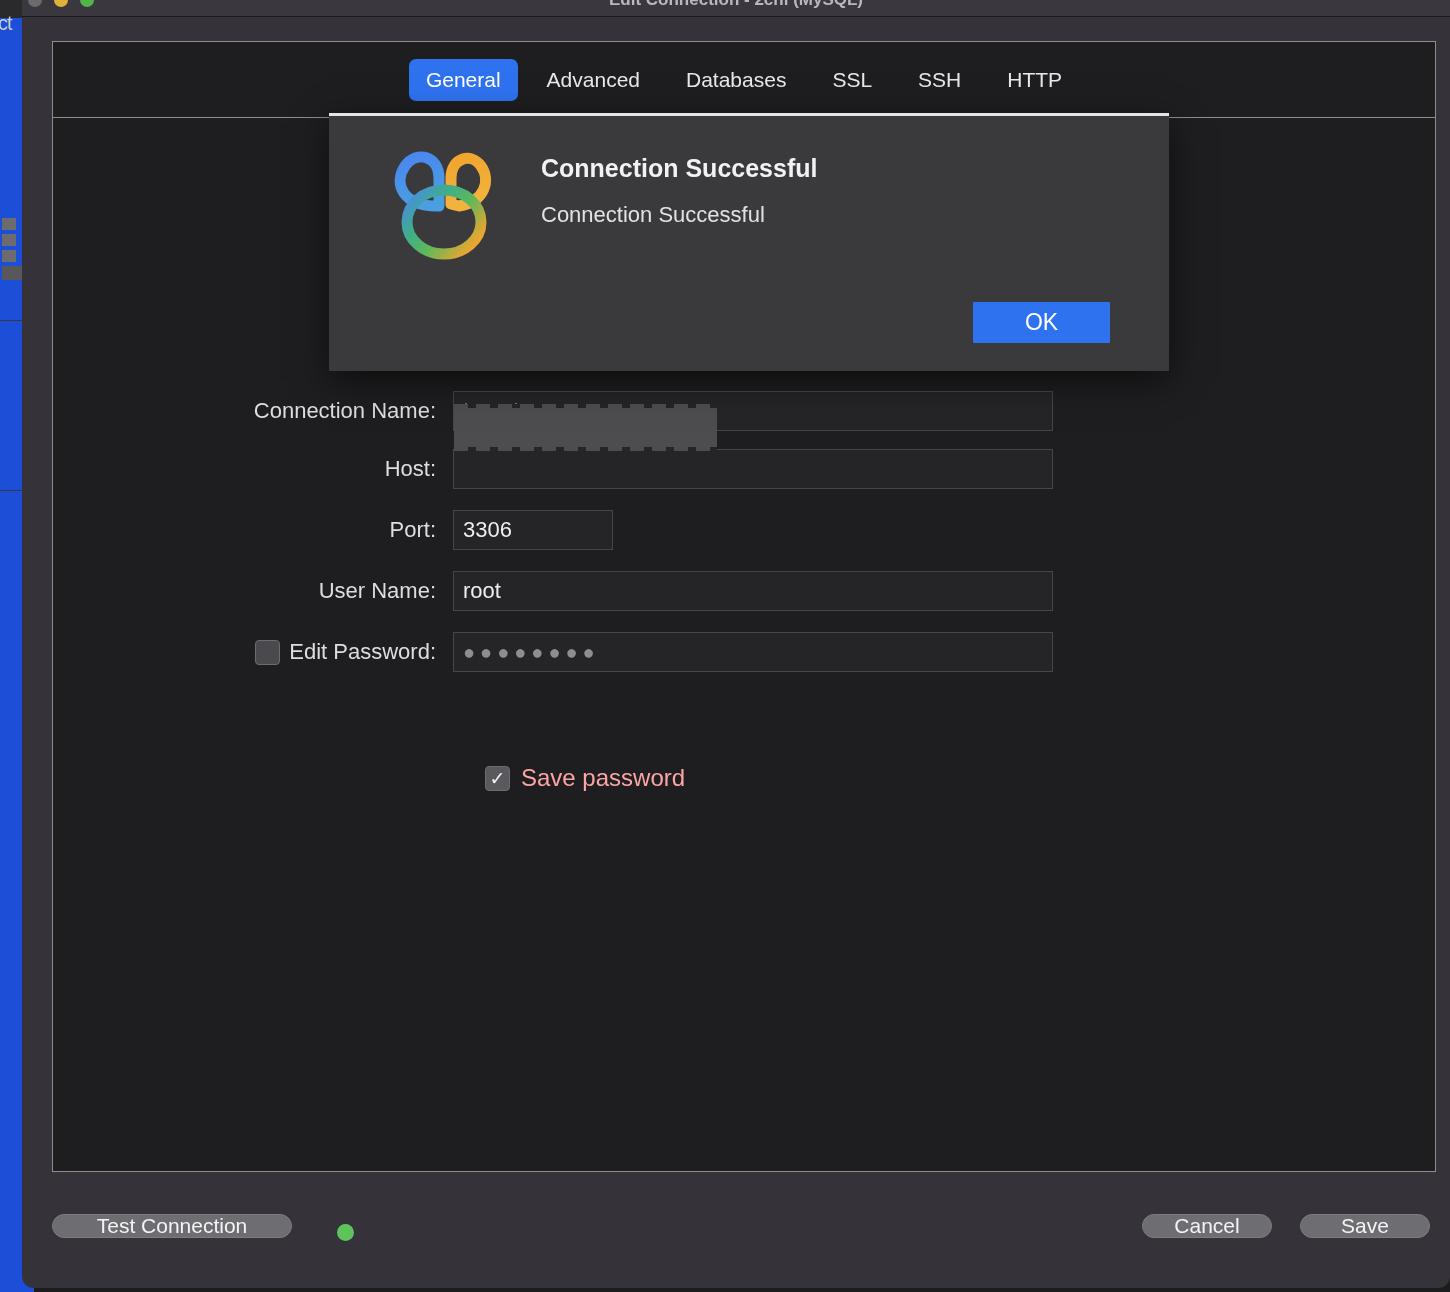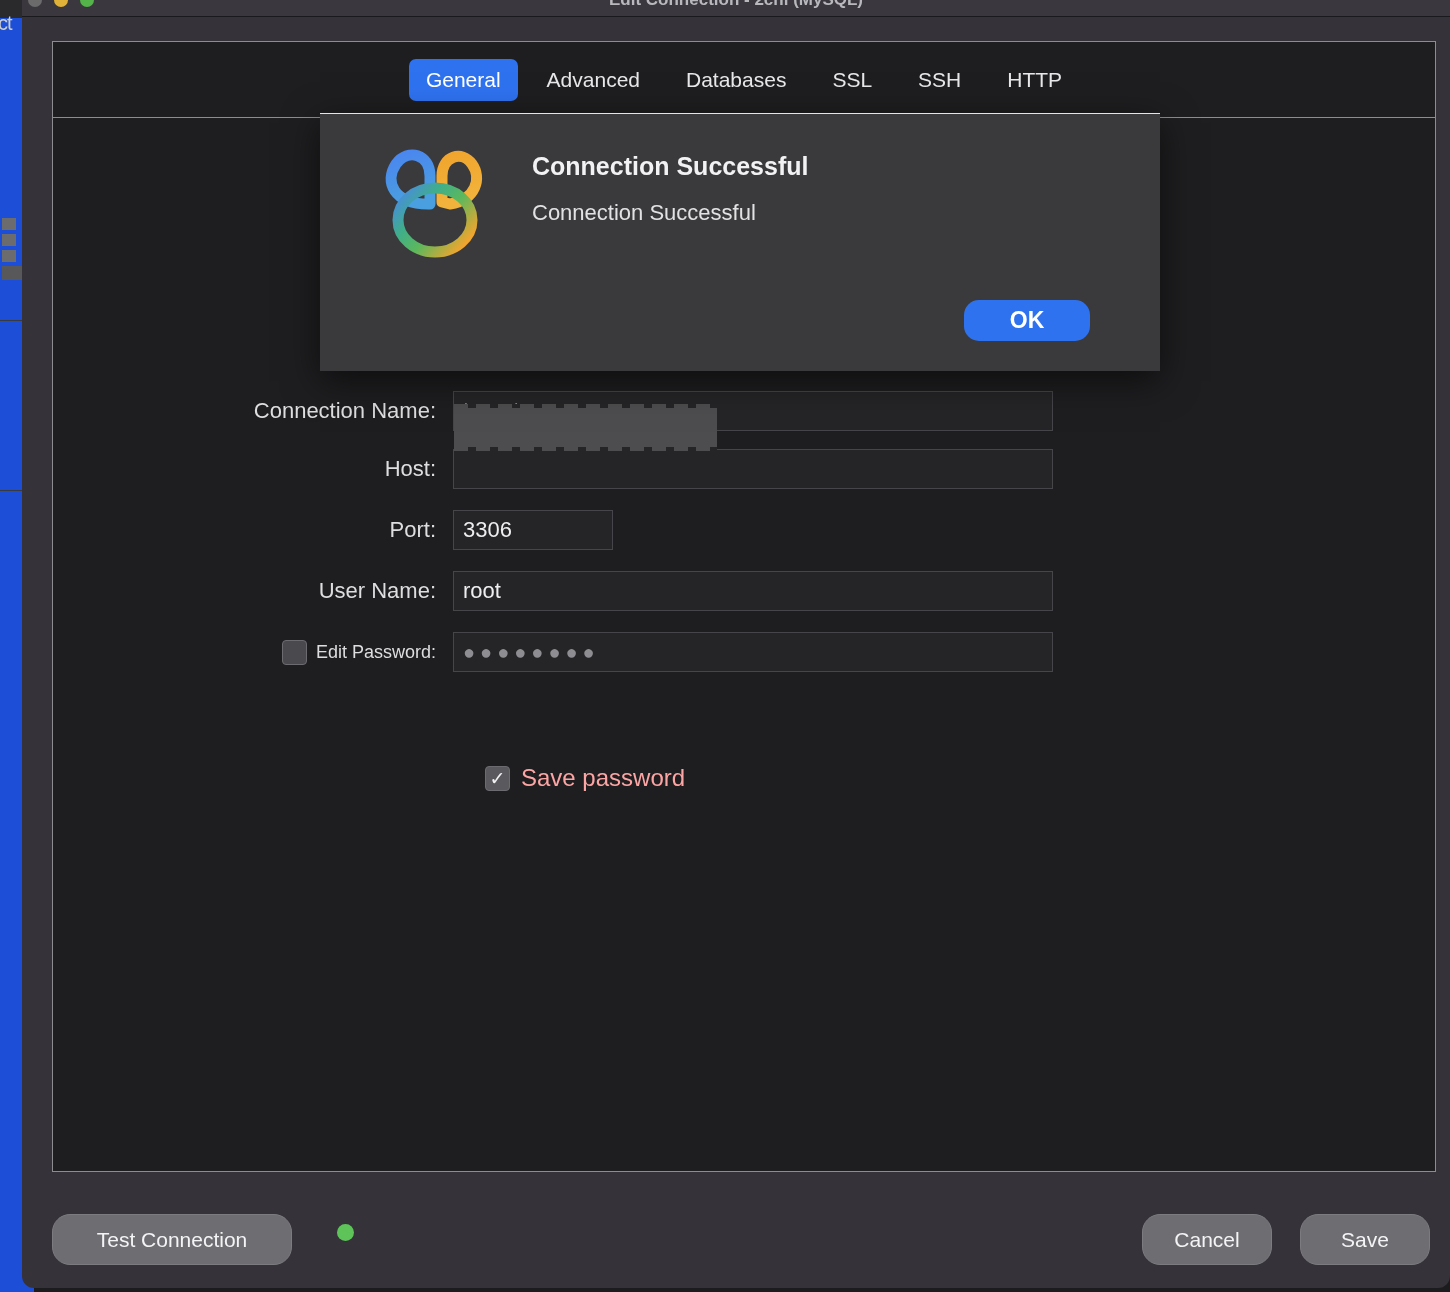--- a/index.html
+++ b/index.html
@@ -110,71 +110,71 @@
     width: 25px; height: 25px; border-radius: 4px;
     background: #5a5a5e; border: 1px solid #6c6c70;
     display: inline-flex; align-items: center; justify-content: center;
     color: #f2f2f4; font-size: 19px; line-height: 1; flex: none;
   }
   .cb.off { background: #4a4a4e; color: transparent; }
 
   .edit-pw-label {
     display: flex; align-items: center; justify-content: flex-end;
     width: 400px; padding-right: 17px; gap: 9px;
-    font-size: 18px; color: #dedee0; white-space: nowrap;
+    font-size: 22px; color: #dedee0; white-space: nowrap;
   }
   .pw-dots { letter-spacing: 5px; color: #8e8e92; font-size: 20px; }
 
   .savepw-row {
     position: absolute; left: 432px; top: 645px;
     display: flex; align-items: center; gap: 11px;
   }
   .savepw-row .txt { font-size: 24px; color: #fca5a5; }
 
   
   #bottombar {
     position: absolute; left: 0; top: 1200px; width: 1428px; height: 88px;
   }
   .btn {
-    position: absolute; height: 51px; background: #6e6e72;
+    position: absolute; height: 24px; background: #6e6e72;
     border: 1px solid #7c7c80; border-radius: 18px;
     display: flex; align-items: center; justify-content: center;
     font-size: 21px; color: #f4f4f6; padding: 0 17px; white-space: nowrap;
   }
   #btn-test   { left: 30px;   top: 14px; width: 240px; }
   #btn-cancel { left: 1120px; top: 14px; width: 130px; }
   #btn-save   { left: 1278px; top: 14px; width: 130px; }
   #status-dot {
     position: absolute; left: 315px; top: 24px;
     width: 17px; height: 17px; border-radius: 50%; background: #5ec45a;
   }
 
   
   #alert {
-    position: absolute; left: 298px; top: 113px;
+    position: absolute; left: 307px; top: 113px;
     width: 840px; height: 258px;
     background: #3a3a3c;
-    border-top: 1px solid #e5e5e5;
+    border-top: 3px solid #e5e5e5;
     box-shadow: 0 10px 34px rgba(0,0,0,.55);
   }
   #alert-logo { position: absolute; left: 52px; top: 28px; width: 120px; height: 120px; }
   #alert-title {
     position: absolute; left: 212px; top: 38px;
     font-size: 25px; font-weight: bold; color: #f2f2f4; white-space: nowrap;
   }
   #alert-msg {
     position: absolute; left: 212px; top: 86px;
     font-size: 22px; color: #e2e2e4; white-space: nowrap;
   }
   #alert-ok {
     position: absolute; left: 644px; top: 186px;
-    width: 126px; height: 41px; border-radius: 15px;
+    width: 137px; height: 41px; border-radius: 1px;
     background: #2f72f0;
     display: flex; align-items: center; justify-content: center;
-    font-size: 23px; color: #ffffff; font-weight: bold;
+    font-size: 23px; color: #ffffff;
   }
 </style>
 </head>
 <body>
 
 <div id="bg-app">
   <div class="bg-strip-dark"></div>
   <div class="bg-letter">ct</div>
   <div class="bg-block" style="left:2px;  top:218px; width:14px; height:12px;"></div>
   <div class="bg-block" style="left:2px;  top:234px; width:14px; height:12px;"></div>

